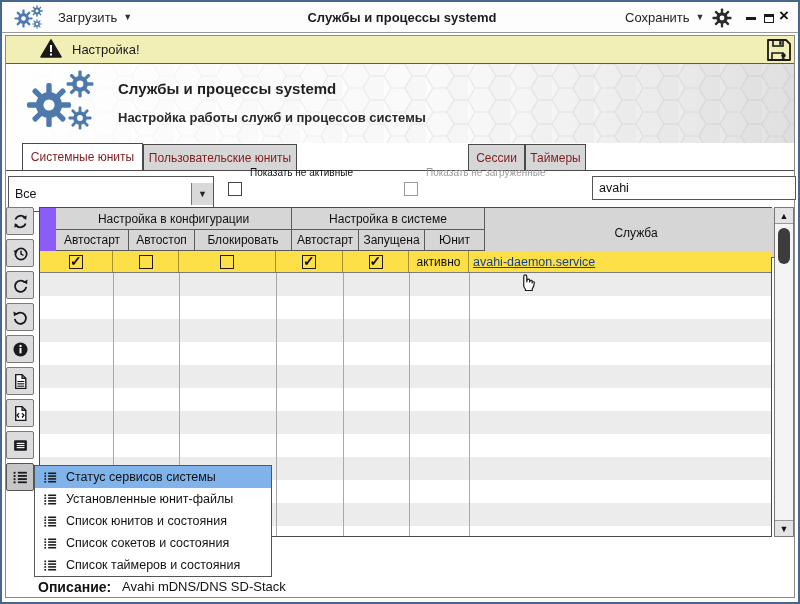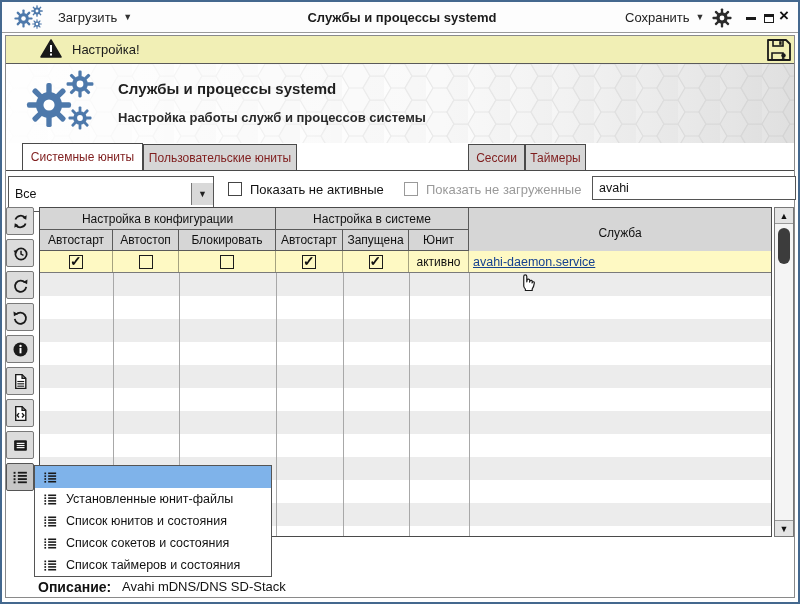--- a/index.html
+++ b/index.html
@@ -50,41 +50,41 @@
   .tab5{left:523px;width:61px;}
   .tabline{left:4px;top:168px;width:788px;height:0;border-top:1px solid #4a4a4a;}
 
   
   .combo{left:6px;top:174px;width:206px;height:36px;background:#fff;border:1px solid #555;display:flex;align-items:center;}
   .combo .val{flex:1;padding-left:6px;font-size:12.5px;color:#111;}
   .combo .btn{width:22px;height:22px;background:#d9d9d9;border-left:1px solid #777;display:flex;align-items:center;justify-content:center;font-size:9px;color:#222;}
   .fcb{top:180px;width:14px;height:14px;border:1.4px solid #444;background:#fff;}
   .fcb1{left:226px;}
   .fcb2{left:402px;border-color:#9a9a9a;}
-  .flab{top:180px;font-size:13px;}
+  .flab{top:165px;font-size:10px;}
   .flab1{left:248px;color:#111;}
   .flab2{left:424px;color:#9a9a9a;}
   .search{left:590px;top:174px;width:204px;height:24px;border:1px solid #555;background:#fff;
     font-size:12.5px;padding-left:6px;font-family:"Liberation Sans",sans-serif;color:#111;}
 
   
   .railbtn{left:4px;width:28px;height:28px;background:#dcdcdc;border:1px solid #7a7a7a;border-radius:2px;
     display:flex;align-items:center;justify-content:center;}
   .railbtn svg{display:block;}
   .railbtn.pressed{background:#c6c6c6;border-color:#555;}
 
   
   .tablewrap{left:37px;top:205px;width:733px;height:330px;border:1px solid #4a4a4a;background:#fff;}
-  .thead{position:absolute;left:0;top:0;display:flex;background:#8b5cf6;}
+  .thead{position:absolute;left:0;top:0;display:flex;background:#8b5cf6;padding-left:16px;}
   .hcell{border-right:1px solid #5a5a5a;border-bottom:1px solid #5a5a5a;display:flex;align-items:center;justify-content:center;
     font-size:12px;color:#111;background:#d6d6d6;}
   .grow{height:22px;}
   .srow{top:22px;height:21px;}
   .svc{height:50px;}
-  .datarow{position:absolute;left:0;top:43px;height:22px;display:flex;background:#fef9c3;border-bottom:1px solid #7a7a7a;}
+  .datarow{position:absolute;left:0;top:43px;height:22px;display:flex;background:#fde047;border-bottom:1px solid #7a7a7a;}
   .dcell{border-right:1px solid rgba(0,0,0,0.35);display:flex;align-items:center;justify-content:center;font-size:12px;color:#111;}
   .dcell.svcname{justify-content:flex-start;padding-left:4px;}
   .svclink{font-size:12.5px;color:#15418f;text-decoration:underline;}
   .tbody{position:absolute;left:0;top:65px;width:731px;height:263px;
     background:repeating-linear-gradient(to bottom,#ececec 0 23px,#ffffff 23px 46px);}
   .colline{position:absolute;top:65px;height:263px;width:0;border-left:1px solid #a8a8a8;}
 
   
   .vscroll{left:772px;top:205px;width:20px;height:330px;border:1px solid #777;background:#f4f4f4;}
   .scbtn{position:absolute;left:0;width:18px;height:16px;display:flex;align-items:center;justify-content:center;
@@ -353,20 +353,21 @@
 
   <svg class="abs handcur" viewBox="0 0 24 24">
     <path d="M9 14 V5 a1.4 1.4 0 0 1 2.8 0 v5 l.3-1.6 a1.25 1.25 0 0 1 2.45.4 l-.15 1.5 .35-1 a1.1 1.1 0 0 1 2.1.5 l-.2 1.3 .25-.6 a1 1 0 0 1 1.9.5 c-.3 2.2-.9 4.3-2 5.5 v1.5 H10.5 v-1.4 C9.6 16.3 9 14 9 14 Z" fill="#ffffff" stroke="#1a1a1a" stroke-width="1.1" stroke-linejoin="round"></path>
   </svg>
 
   <div class="abs popmenu">
     <div class="mitem sel">
       <svg width="15" height="15" viewBox="0 0 16 16">
           <use href="#listglyph" width="16" height="16"></use>
         </svg>
+      <span>Статус сервисов системы</span>
     </div>
     <div class="mitem">
       <svg width="15" height="15" viewBox="0 0 16 16">
           <use href="#listglyph" width="16" height="16"></use>
         </svg>
       <span>Установленные юнит-файлы</span>
     </div>
     <div class="mitem">
       <svg width="15" height="15" viewBox="0 0 16 16">
           <use href="#listglyph" width="16" height="16"></use>

